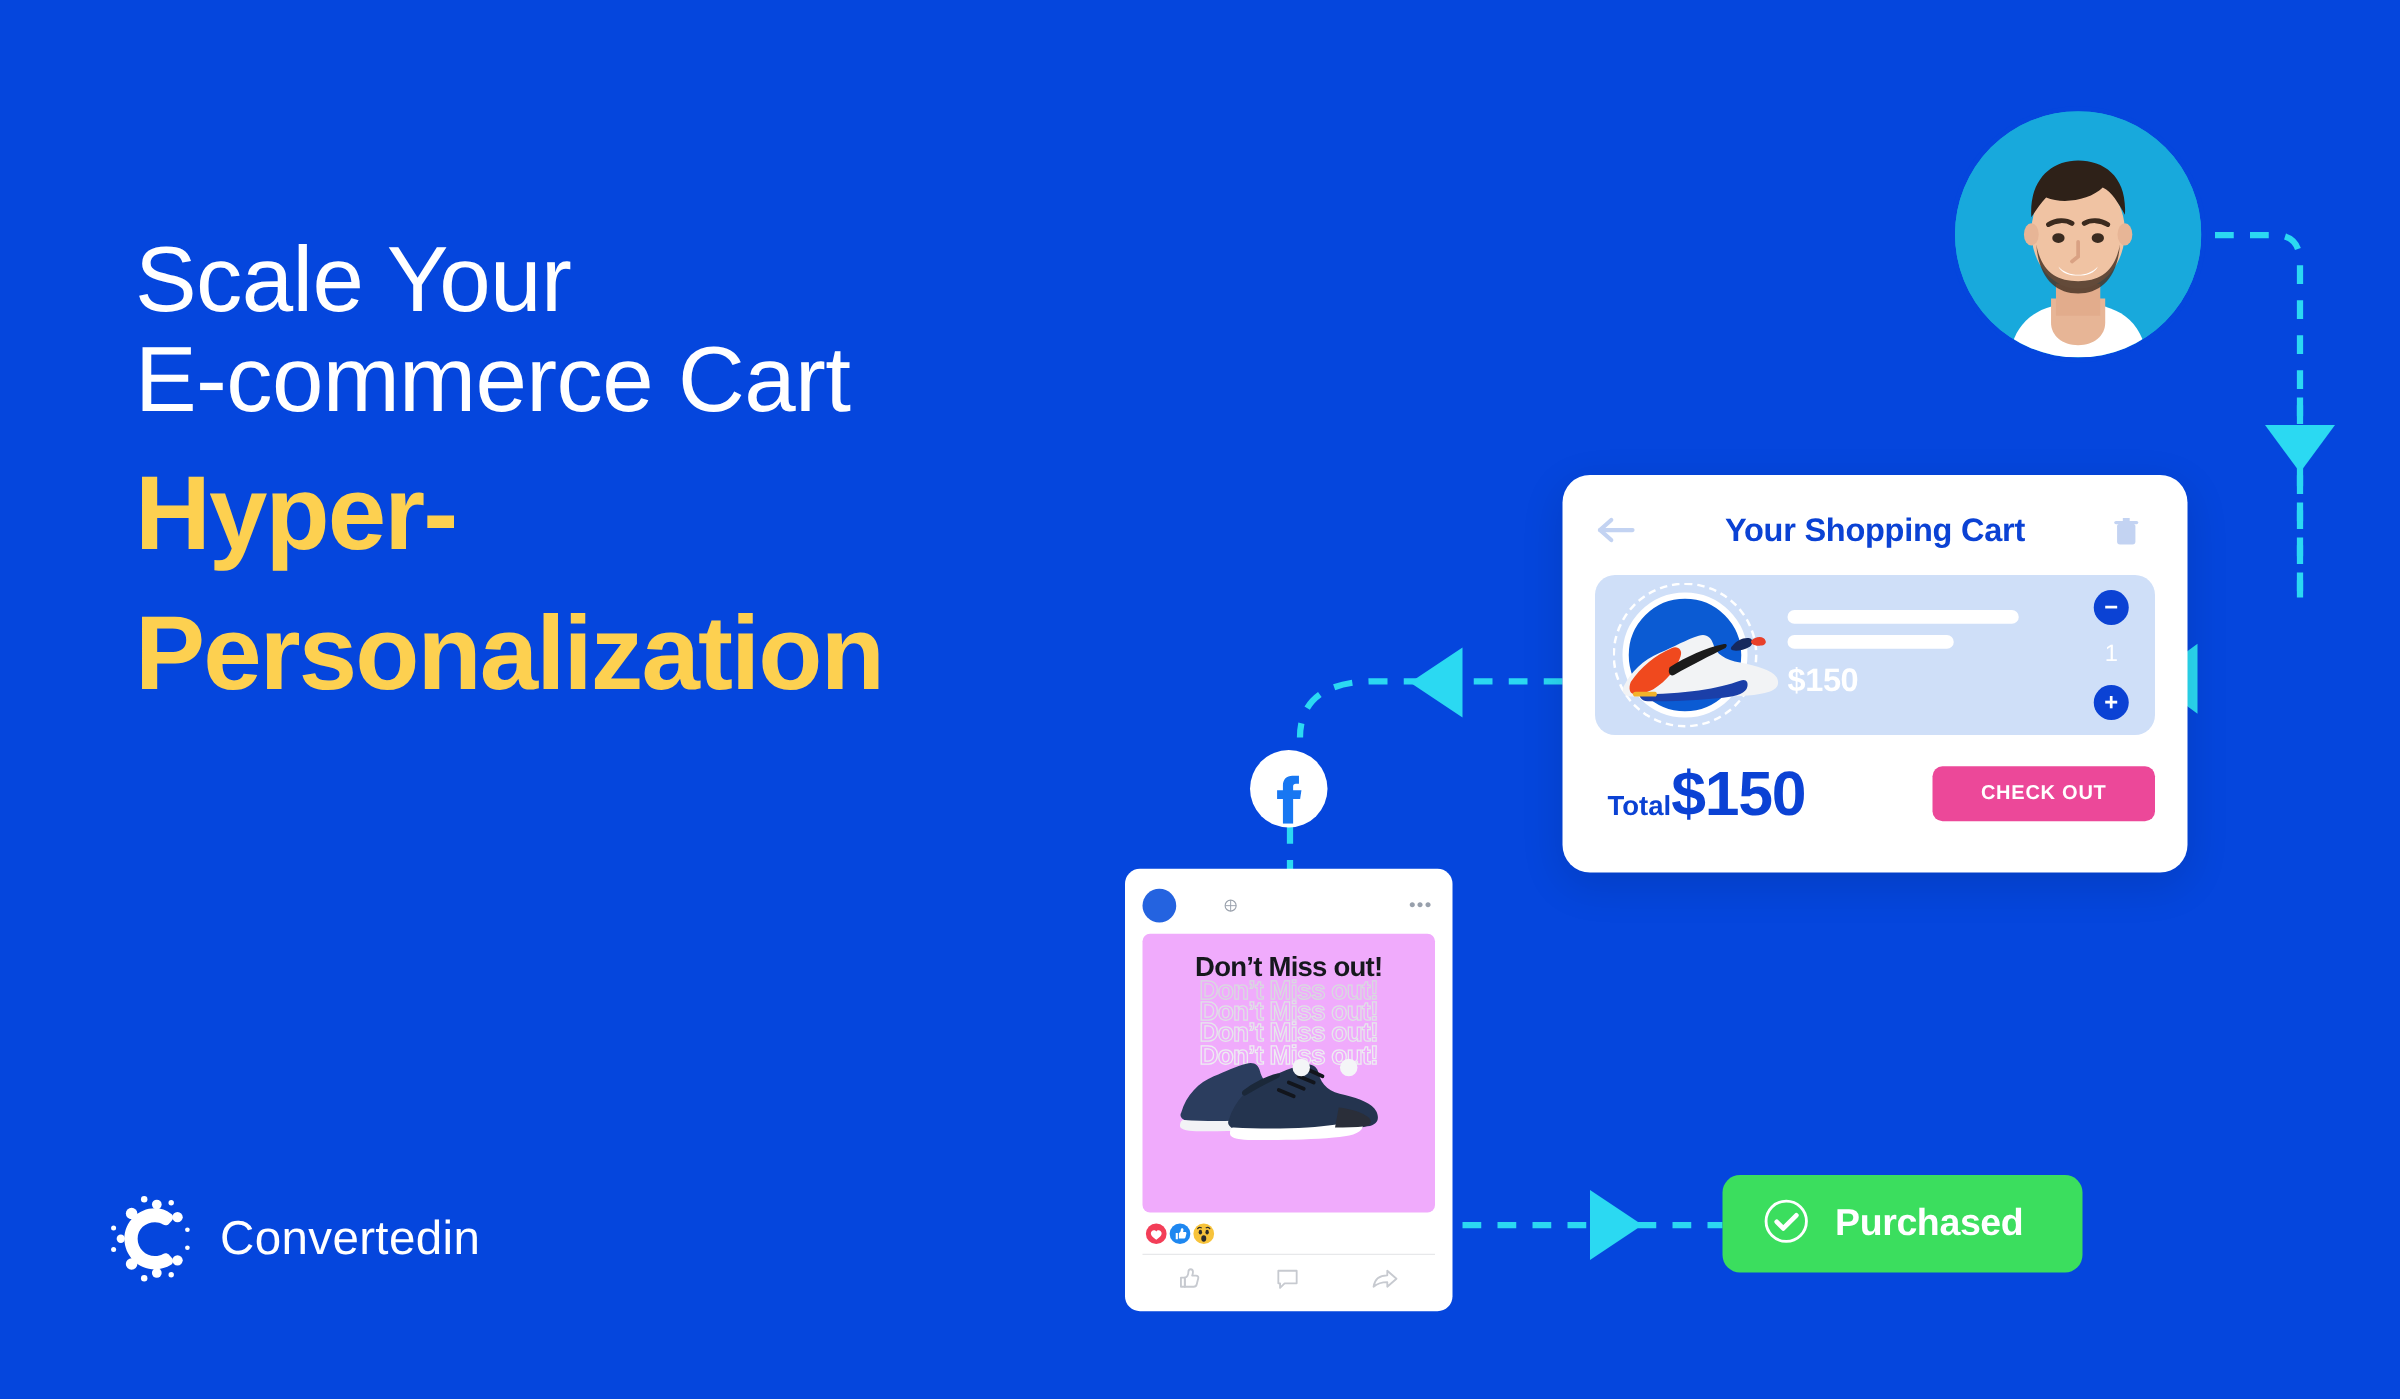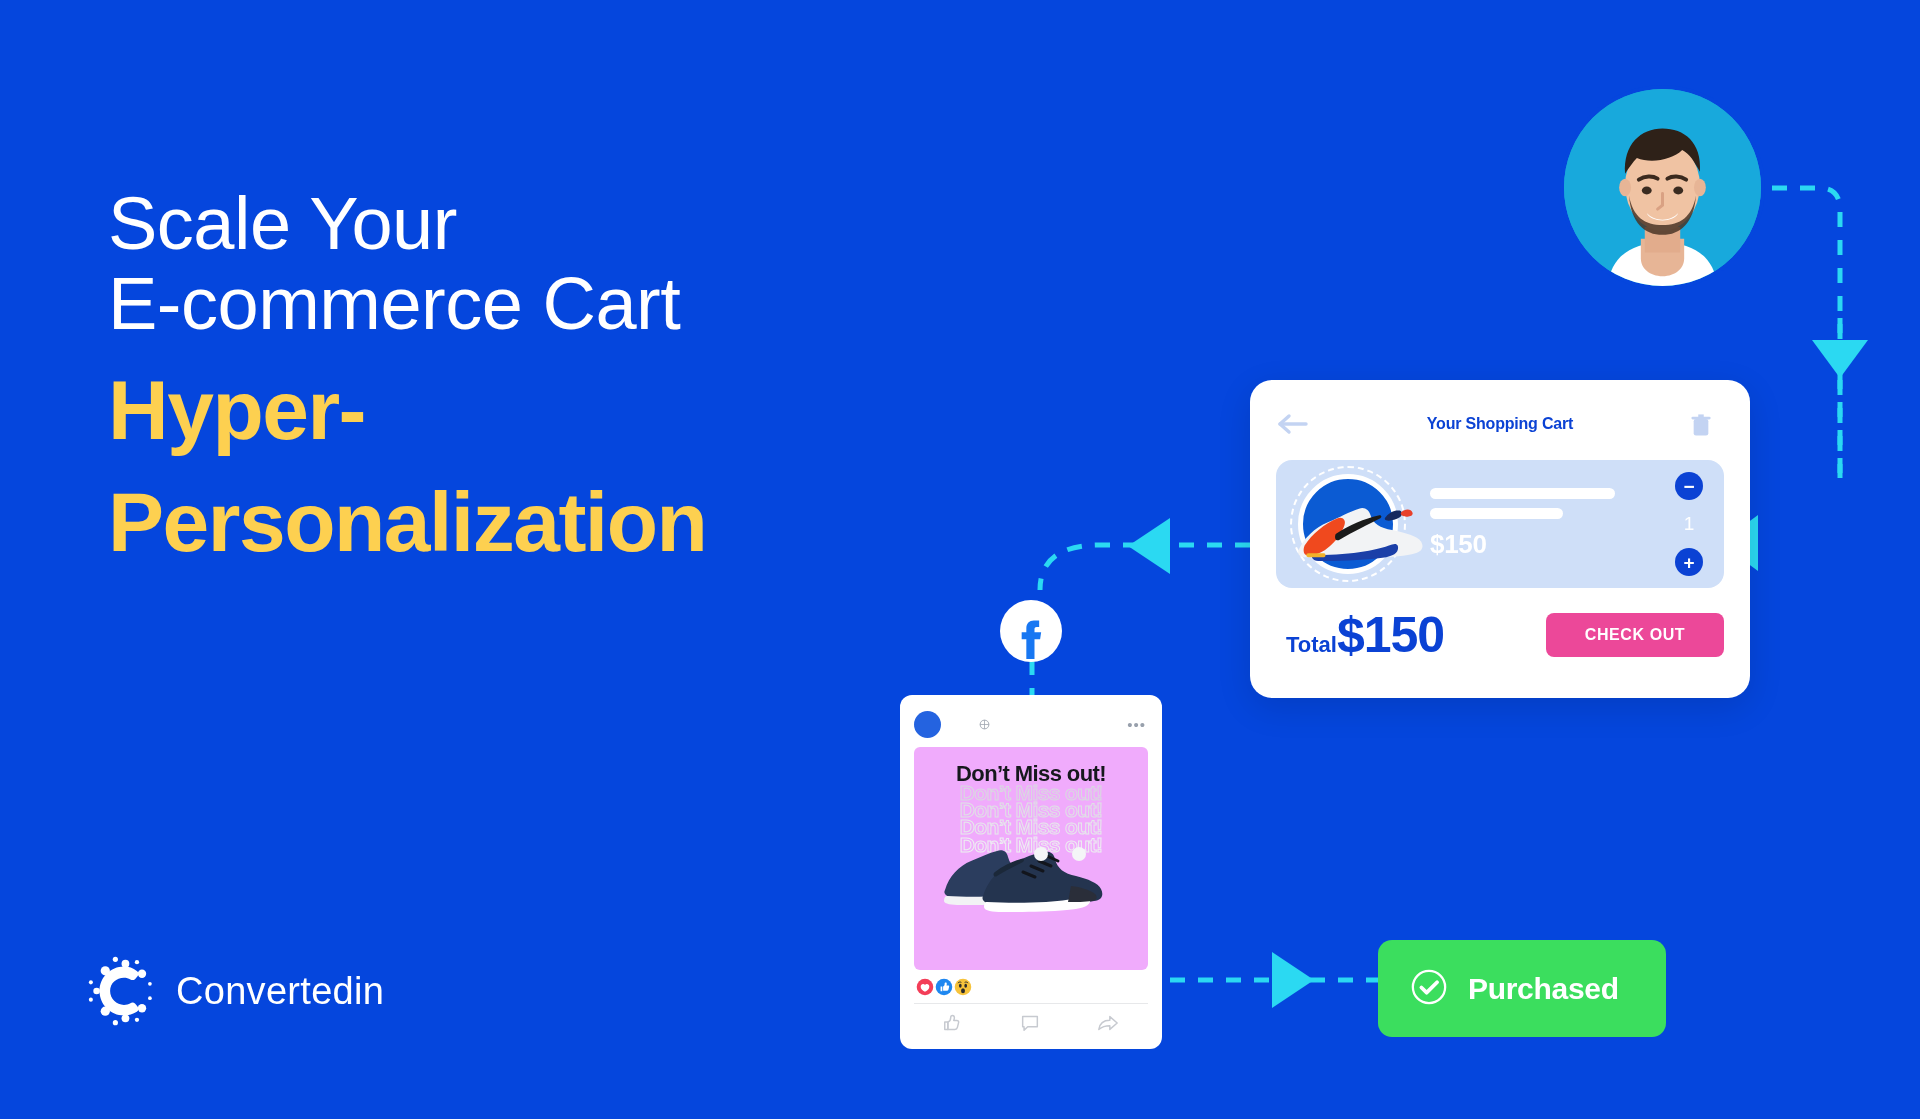--- a/index.html
+++ b/index.html
@@ -87,21 +87,21 @@
   }
 
   .cart-head {
     display: flex;
     align-items: center;
     justify-content: space-between;
     height: 44px;
   }
   .cart-title {
     color: #0B42D4;
-    font-size: 16px;
+    font-size: 26px;
     font-weight: 700;
     letter-spacing: -0.2px;
   }
   .icon-btn { width: 34px; height: 30px; display: flex; align-items: center; }
 
   .cart-row {
     margin-top: 14px;
     height: 128px;
     background: #CFDFF8;
     border-radius: 16px;
@@ -309,21 +309,21 @@
     justify-content: space-around;
     height: 38px;
   }
 
   
   .purchased {
     position: absolute;
     left: 1378px;
     top: 940px;
     width: 288px;
-    height: 97px;
+    height: 78px;
     background: #3BDE5E;
     border-radius: 14px;
     display: flex;
     align-items: center;
     gap: 20px;
     padding-left: 32px;
     text-align: center;
   }
   .purchased-label {
     color: #FFFFFF;

